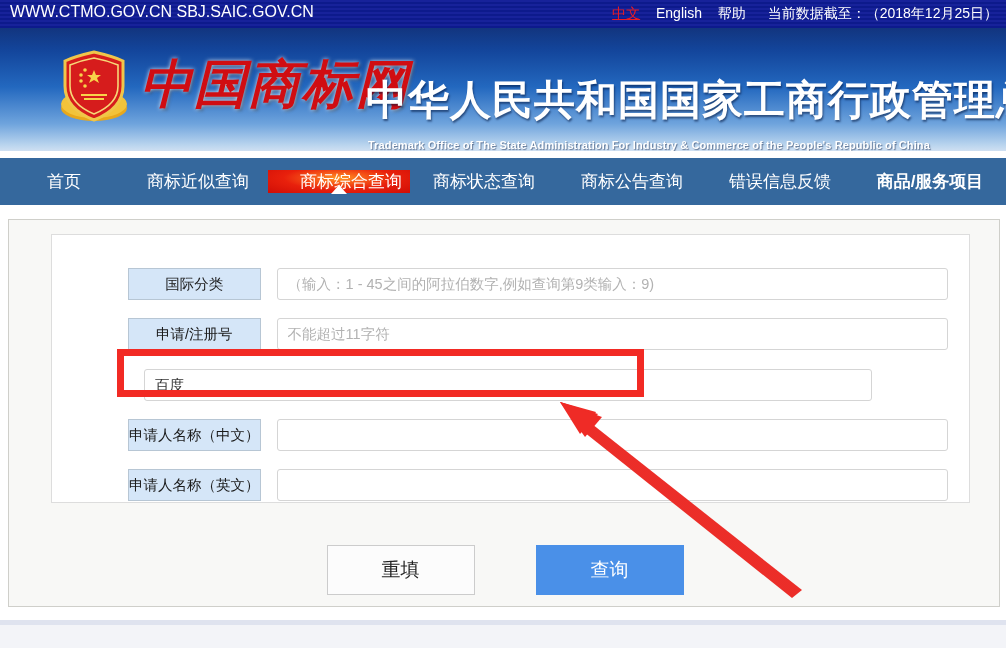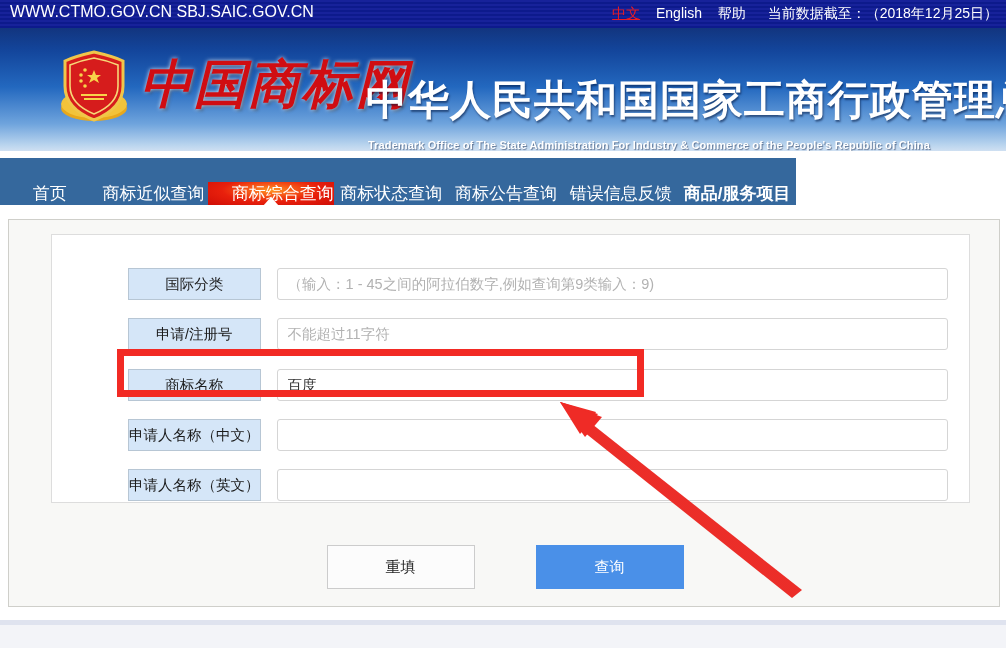--- a/index.html
+++ b/index.html
@@ -102,24 +102,24 @@
     color: #ffffff;
     letter-spacing: .1px;
     white-space: nowrap;
     text-shadow: 1px 1px 1px rgba(0,20,60,.5);
     transform: translateY(-50%);
   }
 
   
   .nav {
     position: absolute; left: 0; top: 158px;
-    width: 796px; height: 47px;
+    width: 1006px; height: 47px;
     background: #35689d;
     display: flex;
-    align-items: flex-end;
+    align-items: center;
   }
   .nav-item {
     position: relative;
     display: flex;
     align-items: center;
     justify-content: center;
     color: #ffffff;
     font-size: 17px;
     white-space: nowrap;
     cursor: pointer;
@@ -212,22 +212,22 @@
   
   .btn-row {
     position: absolute;
     left: 0; top: 325px;
     width: 992px;
     display: flex;
     justify-content: center;
     gap: 61px;
   }
   .btn {
-    height: 44px;
-    font-size: 15px;
+    height: 50px;
+    font-size: 19px;
     cursor: pointer;
     display: flex;
     align-items: center;
     justify-content: center;
     font-family: "Liberation Sans", sans-serif;
   }
   .btn-reset {
     width: 148px;
     background: #fcfcfc;
     border: 1px solid #cccccc;
@@ -317,21 +317,20 @@
     <div class="inner-panel" id="form-root">
         <div class="form-row" style="top: 33px;">
           <div class="f-label">国际分类</div>
           <input class="f-input" type="text" placeholder="（输入：1 - 45之间的阿拉伯数字,例如查询第9类输入：9)" style="">
         </div>
         <div class="form-row" style="top: 83px;">
           <div class="f-label">申请/注册号</div>
           <input class="f-input" type="text" placeholder="不能超过11字符" style="">
         </div>
         <div class="form-row" style="top: 134px;">
-          <div class="f-label">商标名称</div>
           <input class="f-input" type="text" placeholder="" value="百度" style="">
         </div>
         <div class="form-row" style="top: 184px;">
           <div class="f-label">申请人名称（中文）</div>
           <input class="f-input" type="text" placeholder="" style="">
         </div>
         <div class="form-row" style="top: 234px;">
           <div class="f-label">申请人名称（英文）</div>
           <input class="f-input" type="text" placeholder="" style="">
         </div>

